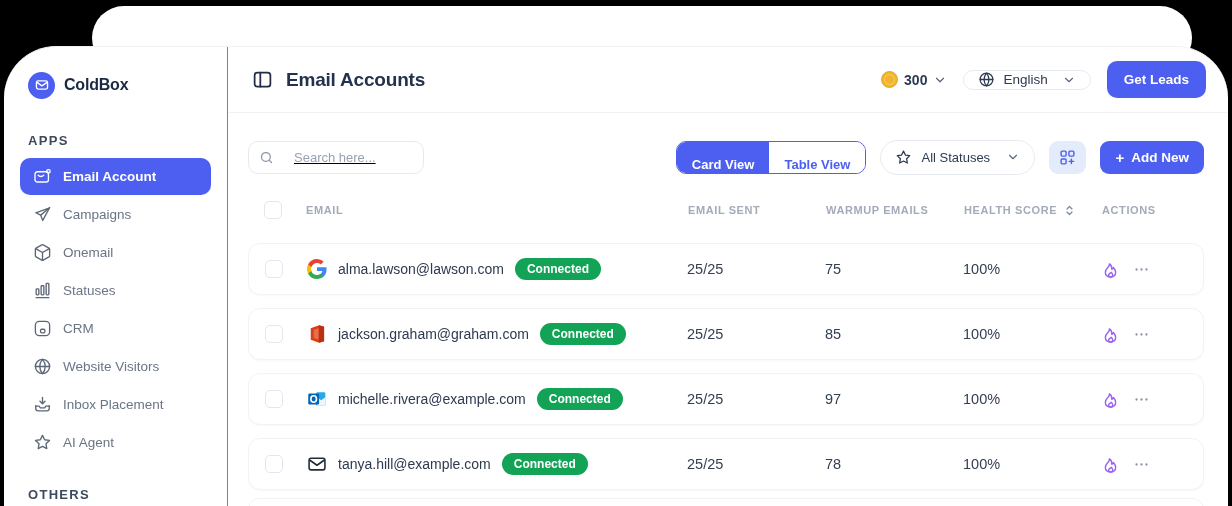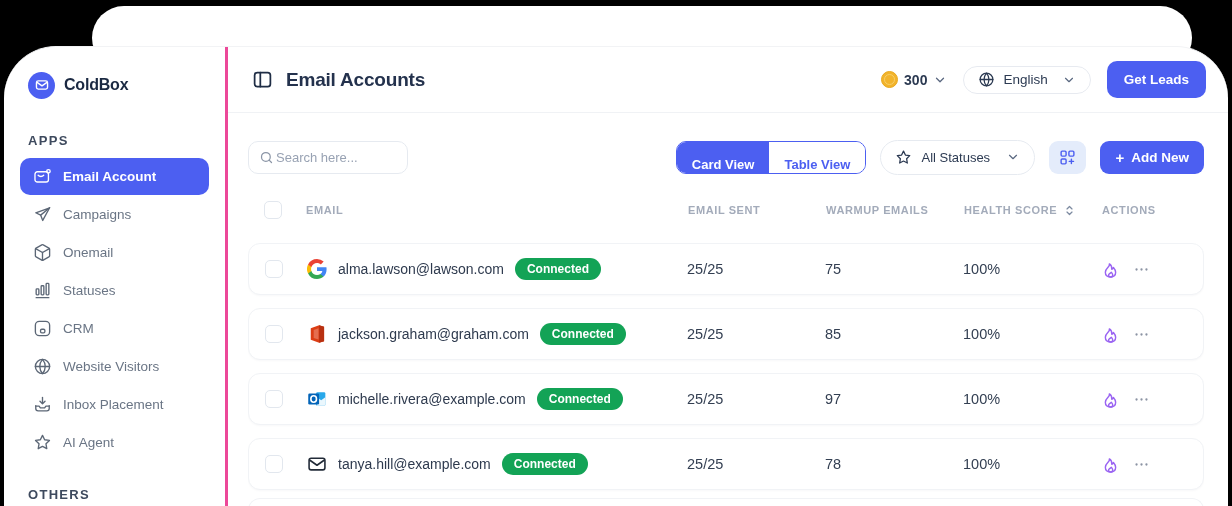--- a/index.html
+++ b/index.html
@@ -4,21 +4,21 @@
 <style>
   * { margin:0; padding:0; box-sizing:border-box; }
   html,body { width:1232px; height:506px; overflow:hidden; }
   body { background:#000; font-family:"Liberation Sans",sans-serif; position:relative; }
 
   
   .back-strip { position:absolute; left:92px; right:40px; top:6px; height:64px; background:#fff; border-radius:44px; }
   .window { position:absolute; left:4px; right:4px; top:46px; bottom:0; background:#fff; border-radius:52px 52px 0 0; border-top:1px solid #f2f3f5; display:flex; overflow:hidden; }
 
   
-  .sidebar { width:224px; flex:0 0 224px; border-right:3px solid #ec4899; padding-top:16px; overflow:hidden; }
+  .sidebar { width:224px; flex:0 0 224px; border-right:1px solid #ec4899; padding-top:16px; overflow:hidden; }
   .brand { display:flex; align-items:center; gap:9px; padding:0 0 0 24px; height:44px; }
   .brand-logo { width:27px; height:27px; border-radius:50%; background:#4c5ff1; display:flex; align-items:center; justify-content:center; color:#fff; }
   .brand-name { font-size:16px; font-weight:800; color:#1b2942; letter-spacing:-.2px; }
   .side-section { padding:0 16px; }
   .side-label { font-size:13px; font-weight:700; letter-spacing:1.3px; color:#3e4a5e; padding:0 8px; margin:26px 0 10px; }
   .side-item { display:flex; align-items:center; gap:11px; height:37px; padding:0 12px; border-radius:10px; color:#6a7585; font-size:13.5px; font-weight:500; cursor:pointer; margin-bottom:1px; }
   .side-item .si-icon { width:20px; height:20px; display:flex; align-items:center; justify-content:center; color:#5c6776; }
   .side-item.active { background:#4c5ff1; color:#fff; font-weight:600; height:37px; }
   .side-item.active .si-icon { color:#fff; }
 
@@ -26,29 +26,29 @@
   .main { flex:1; display:flex; flex-direction:column; min-width:0; }
   .topbar { height:66px; flex:0 0 66px; display:flex; align-items:center; padding:0 22px 0 22px; border-bottom:1px solid #f0f2f5; }
   .panel-toggle { width:24px; height:24px; display:flex; align-items:center; justify-content:center; color:#1f2d45; cursor:pointer; }
   .page-title { font-size:19px; font-weight:800; color:#24324d; margin-left:12px; letter-spacing:-.2px; }
   .top-right { margin-left:auto; display:flex; align-items:center; gap:16px; }
   .credits { display:flex; align-items:center; gap:6px; cursor:pointer; }
   .coin { width:17px; height:17px; border-radius:50%; background:#f2b42c; border:1px solid #e9a91c; display:flex; align-items:center; justify-content:center; }
   .coin-inner { width:11px; height:11px; border-radius:50%; border:1.4px solid #f7d06a; }
   .credits-value { font-size:14px; font-weight:700; color:#2c3a52; }
   .chev { color:#5a6880; display:flex; }
-  .lang-pill { display:flex; align-items:center; gap:8px; height:28px; padding:0 14px; border:1px solid #e7eaf0; border-radius:19px; cursor:pointer; color:#2c3a52; }
+  .lang-pill { display:flex; align-items:center; gap:8px; height:20px; padding:0 14px; border:1px solid #e7eaf0; border-radius:19px; cursor:pointer; color:#2c3a52; }
   .lang-label { font-size:13.5px; font-weight:500; }
   .btn-primary { background:#4c5ff1; color:#fff; border:none; border-radius:10px; font-size:13.5px; font-weight:700; font-family:inherit; cursor:pointer; }
   .get-leads { height:37px; padding:7px 17px; }
 
   
   .content { flex:1; padding:27px 24px 0 20px; display:flex; flex-direction:column; min-height:0; }
   .toolbar { display:flex; align-items:center; height:34px; flex:0 0 34px; }
-  .search-box { width:160px; height:33px; border:1px solid #e6eaf0; border-radius:10px; display:flex; align-items:center; gap:2px; padding:0 10px; background:#fff; }
+  .search-box { width:176px; height:33px; border:1px solid #e6eaf0; border-radius:10px; display:flex; align-items:center; gap:20px; padding:0 10px; background:#fff;text-decoration:underline; }
   .search-box input { border:none; outline:none; width:110px; font-size:13px; font-family:inherit; color:#394457; background:transparent; }
   .search-box input::placeholder { color:#98a2b3; }
   .search-icon { color:#8b95a6; display:flex; }
   .toolbar-right { margin-left:auto; display:flex; align-items:center; gap:14px; }
   .seg { display:flex; border:1.5px solid #4c5ff1; border-radius:10px; overflow:hidden; height:33px; }
   .seg button { border:none; font-family:inherit; font-size:13px; font-weight:700; padding:15px 15px; cursor:pointer; background:#fff; color:#4c5ff1; }
   .seg button.active { background:#4c5ff1; color:#fff; }
   .status-pill { display:flex; align-items:center; gap:9px; height:35px; padding:0 14px; border:1px solid #e6eaf0; border-radius:18px; background:#fff; cursor:pointer; color:#2c3a52; }
   .status-label { font-size:13px; font-weight:500; min-width:76px; }
   .grid-btn { width:37px; height:33px; border:none; border-radius:9px; background:#e4ecfb; color:#4c5ff1; display:flex; align-items:center; justify-content:center; cursor:pointer; }

